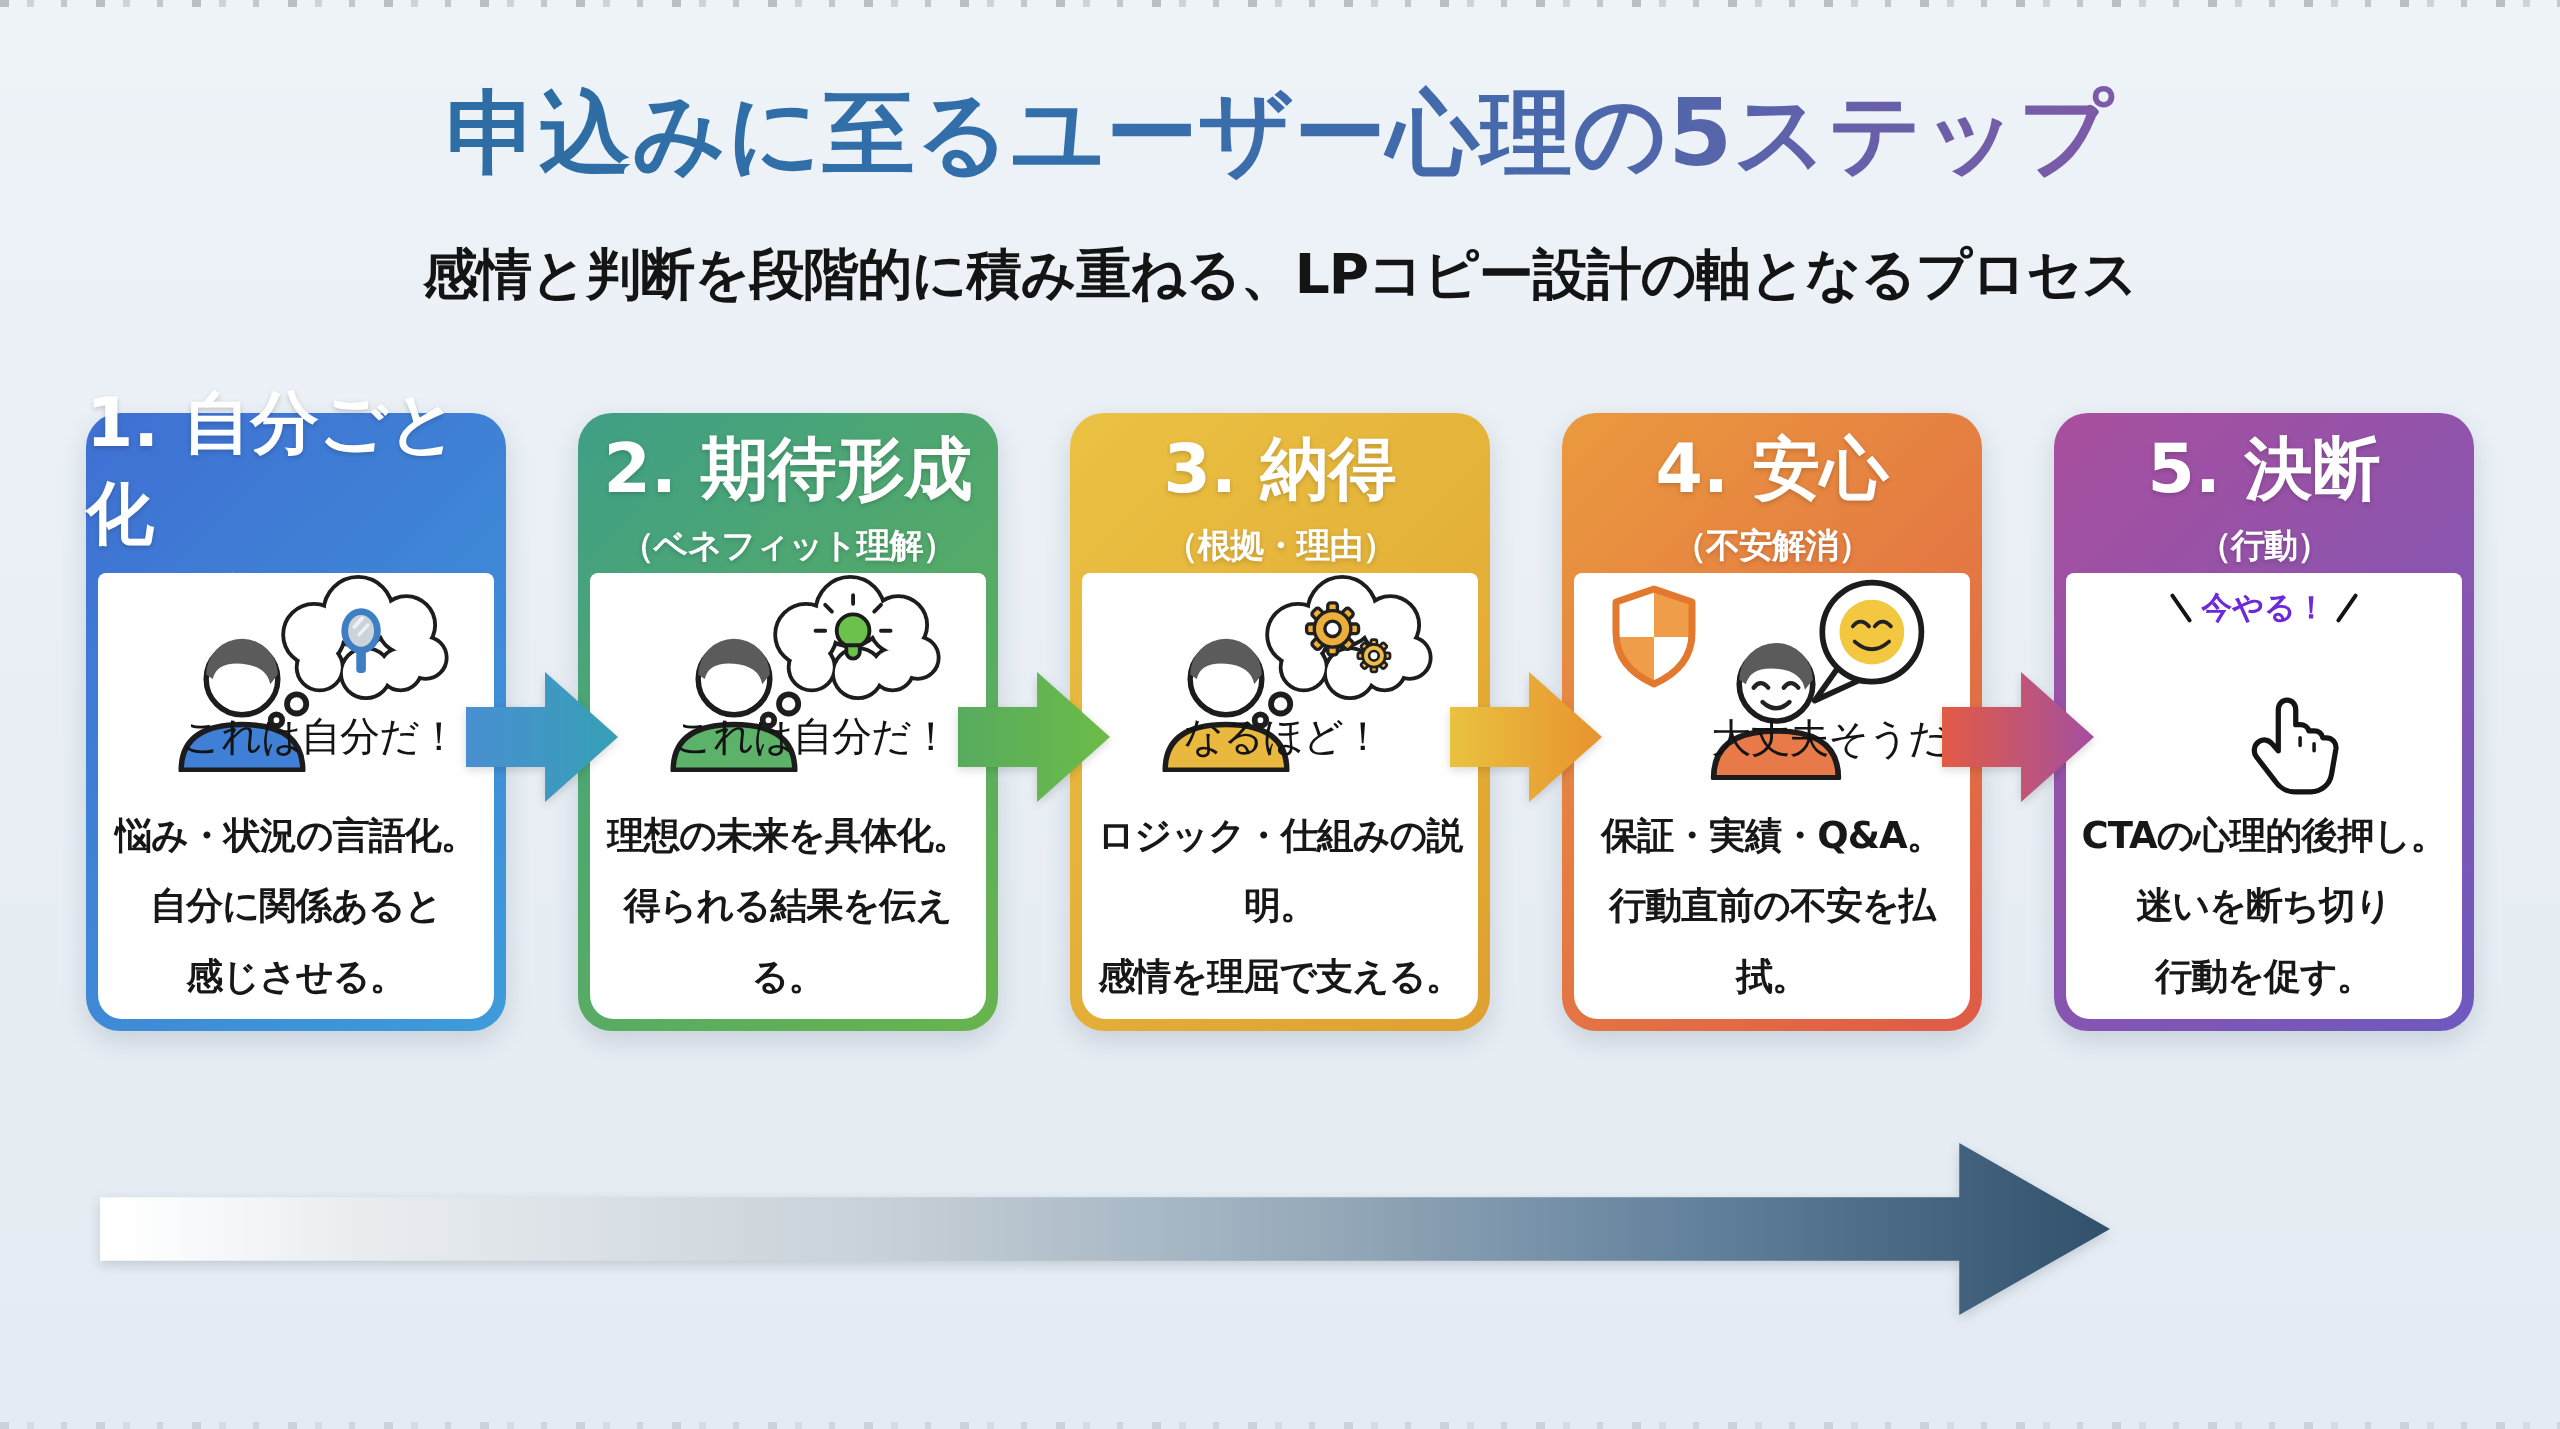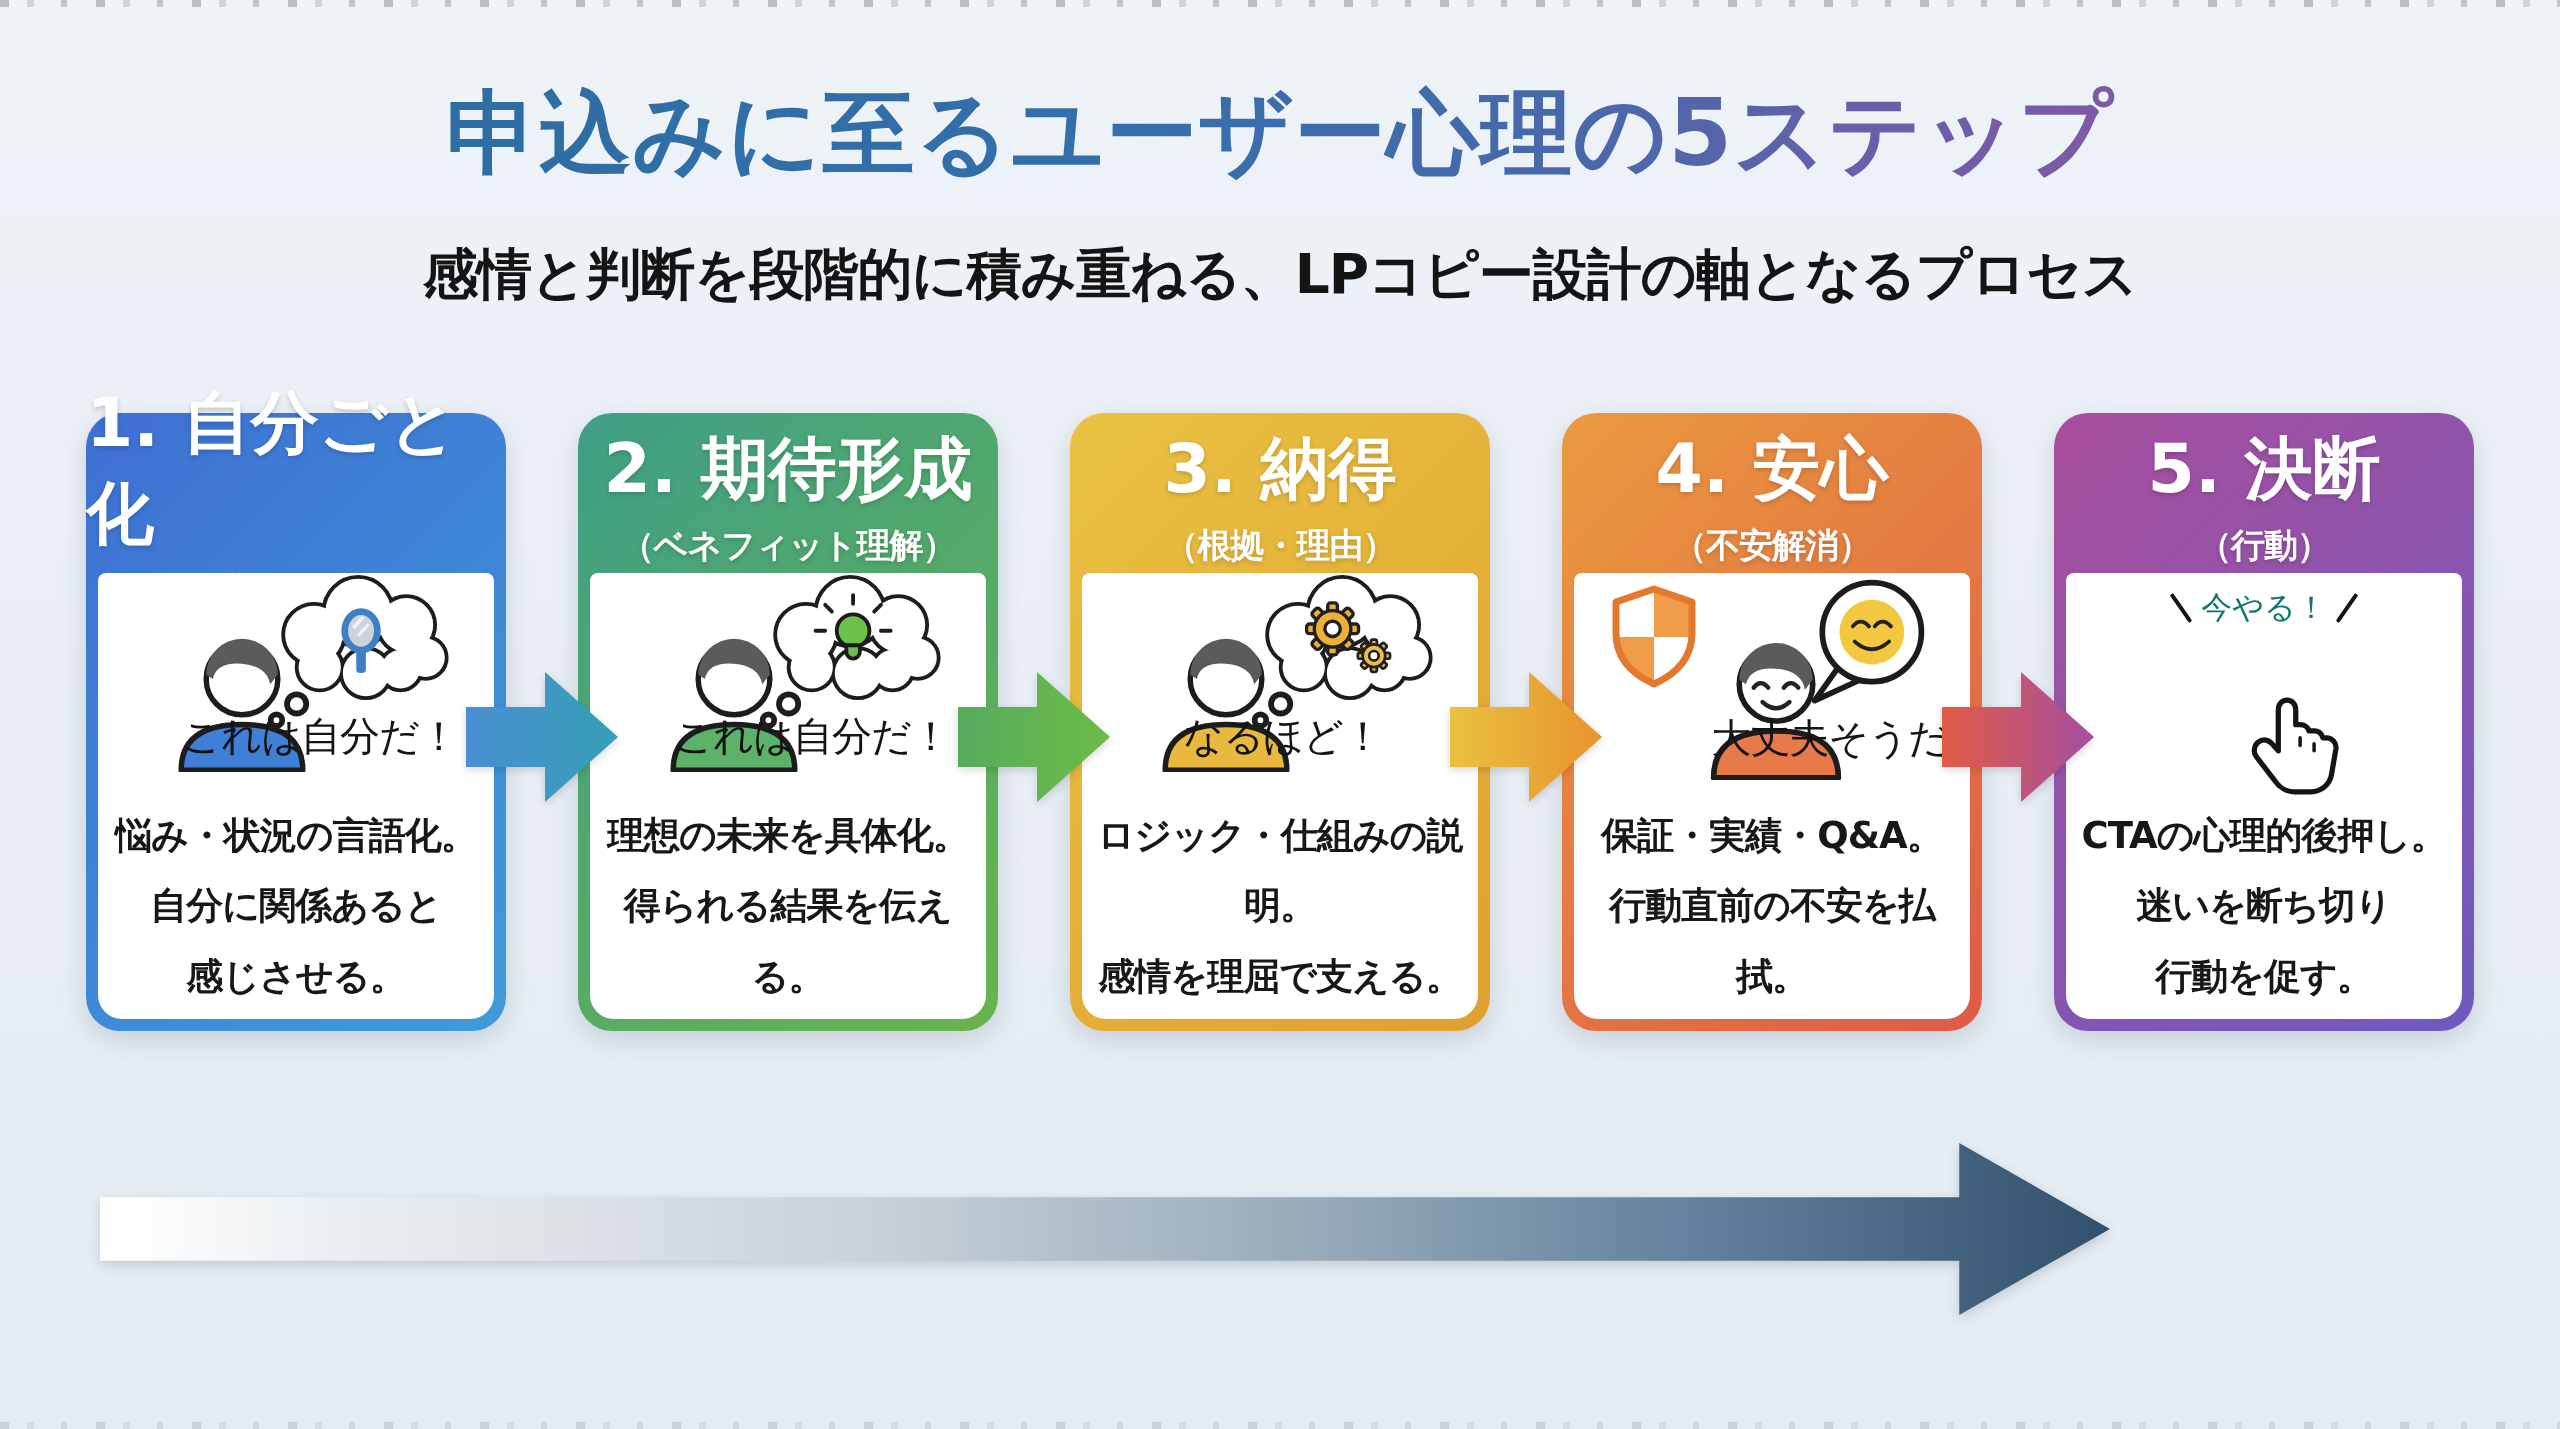--- a/index.html
+++ b/index.html
@@ -82,21 +82,21 @@
   
   .shield{ position:absolute; left:18px; top:-2px; width:100px; }
   .person-4{ left:112px; top:50px; width:156px; }
   .speech{ position:absolute; right:8px; top:-10px; width:162px; }
 
   
   .shout-row{
     position:absolute; top:4px; left:0; width:100%;
     display:flex; justify-content:center; align-items:center; gap:18px;
   }
-  .shout{ font-size:31px; font-weight:400; color:#0f766e; }
+  .shout{ font-size:31px; font-weight:700; color:#6d28d9; }
   .shout-slash{ width:4px; height:34px; background:#141414; border-radius:2px; }
   .slash-l{ transform:rotate(-35deg); }
   .slash-r{ transform:rotate(35deg); }
   .cta-btn{
     position:absolute; left:26px; top:62px; width:328px; height:62px;
     border:4px solid #241a4e; border-radius:16px;
     background:linear-gradient(100deg,#a4509c 0%,#7e57b4 55%,#5f57c0 100%);
     box-shadow:0 12px 0 -2px #3e2d74, 0 14px 0 0 #241a4e;
     display:flex; justify-content:center; align-items:center; gap:14px;
     cursor:pointer;

